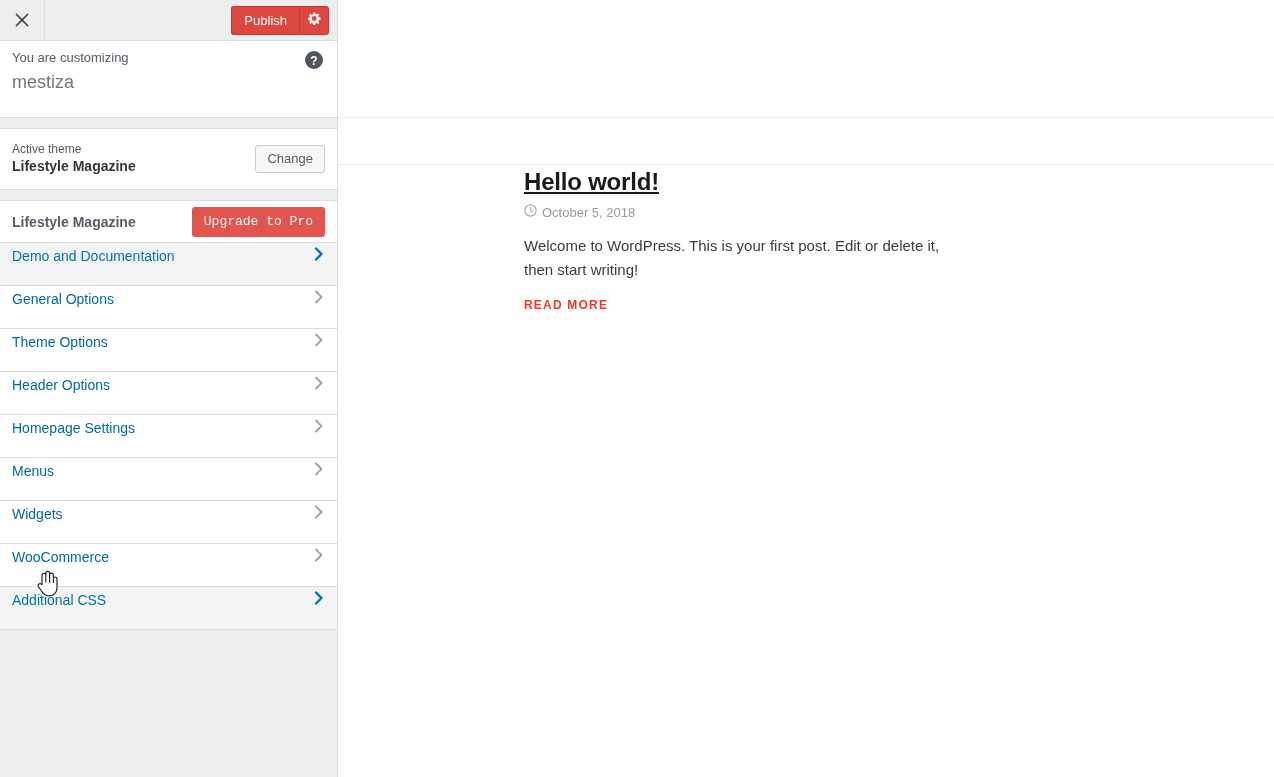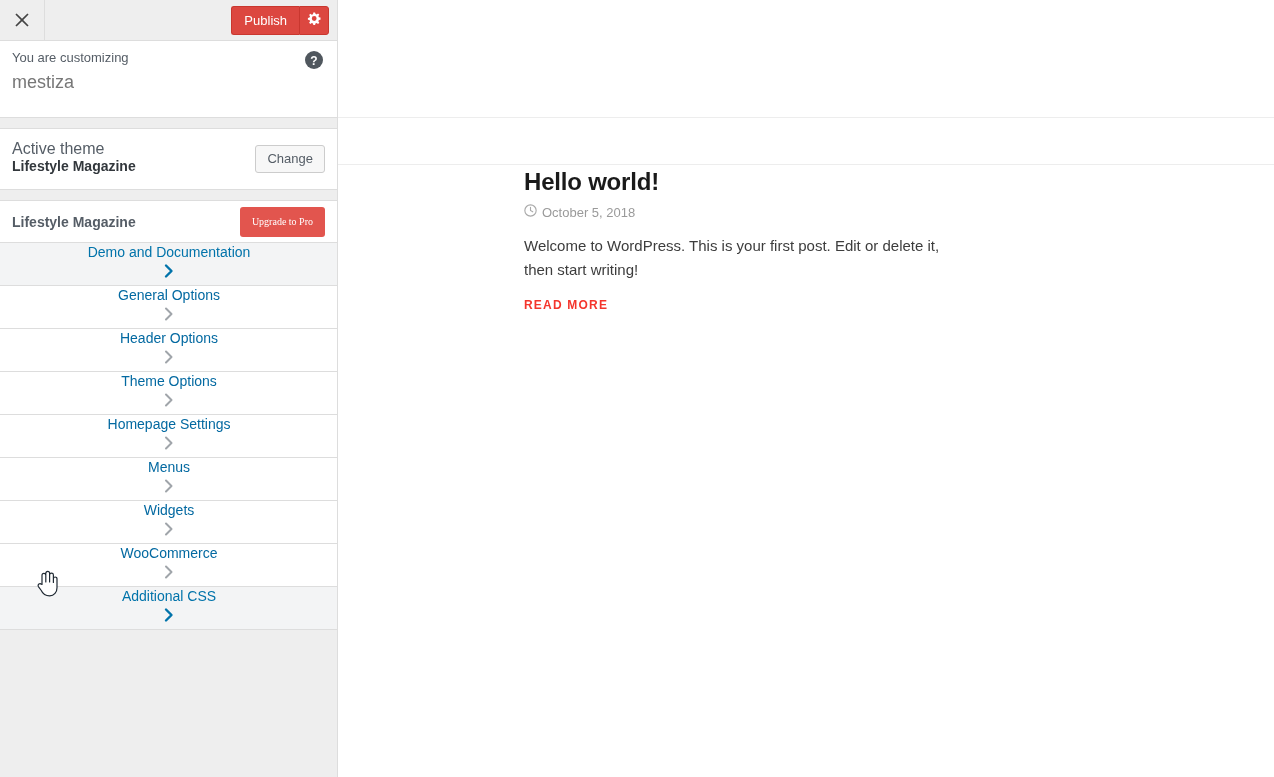--- a/index.html
+++ b/index.html
@@ -90,21 +90,21 @@
 
   
   .active-theme {
     background: #ffffff;
     border-top: 1px solid #dddddd;
     border-bottom: 1px solid #dddddd;
     padding: 12px 12px 13px 12px;
     display: flex; align-items: center; justify-content: space-between;
     flex: 0 0 58px;
   }
-  .active-theme-label { font-size: 16px; color: #555d66; line-height: 16px; }
+  .active-theme-label { font-size: 12px; color: #555d66; line-height: 16px; }
   .active-theme-name { font-size: 14px; color: #32373c; font-weight: bold; line-height: 19px; }
   .change-btn {
     background: #f7f7f7;
     border: 1px solid #cccccc;
     border-radius: 3px;
     color: #555d66;
     font-size: 13px;
     font-family: "Liberation Sans", sans-serif;
     padding: 0 11px; height: 28px;
     cursor: pointer;
@@ -118,36 +118,35 @@
     height: 43px;
     display: flex; align-items: center; justify-content: space-between;
     padding: 0 12px 0 12px;
     flex: 0 0 43px;
   }
   .pro-row-label { font-size: 14px; color: #555d66; font-weight: bold; }
   .upgrade-btn {
     background: #e2554e;
     color: #ffffff;
     border: none; border-radius: 3px;
-    font-size: 10px;
-    font-family: Liberation Serif, serif;
+    font-size: 13px;
+    font-family: Liberation Mono, monospace;
     padding: 0 12px; height: 30px;
     cursor: pointer;
   }
 
   
   .panel-list { background: #ffffff; flex: 0 0 auto; }
   .panel-item {
     height: 43px;
     border-bottom: 1px solid #dddddd;
     display: flex; align-items: center; justify-content: space-between;
     padding: 0 11px 16px 12px;
     cursor: pointer;
     background: #ffffff;
-    flex-direction: column;
   }
   .panel-item.highlighted { background: #f3f4f5; }
   .panel-item-label {
     font-size: 14px; color: #0369a1; line-height: 19px;
   }
   .panel-item.highlighted .panel-item-label { color: #0073aa; }
   .chev { display: block; }
 
   .sidebar-filler { flex: 1 1 auto; background: #eeeeee; }
 
@@ -169,20 +168,21 @@
     position: absolute;
     left: 186px;
     top: 0;
     width: 440px;
   }
   .post-title {
     font-size: 24px; color: #1a1a1a;
     font-weight: bold; line-height: 30px;
     margin-top: 167px;
     letter-spacing: -0.2px;
+    text-decoration: underline;
   }
   .post-meta {
     margin-top: 7px;
     font-size: 13px; color: #9a9a9a;
     display: flex; align-items: center; gap: 5px;
   }
   .clock-icon { display: block; }
   .post-excerpt {
     margin-top: 14px;
     font-size: 15px; color: #3d3d3d; line-height: 24px;
@@ -267,27 +267,27 @@
               <path d="M4 3.5 L9.5 9 L4 14.5" fill="none" stroke="#0073aa" stroke-width="2.4" stroke-linecap="round" stroke-linejoin="round"></path>
             </svg></span>
         </div>
         <div class="panel-item">
           <span class="panel-item-label">General Options</span>
           <span class="chev"><svg width="14" height="18" viewBox="0 0 14 18">
               <path d="M4 3.5 L9.5 9 L4 14.5" fill="none" stroke="#a0a5aa" stroke-width="2" stroke-linecap="round" stroke-linejoin="round"></path>
             </svg></span>
         </div>
         <div class="panel-item">
+          <span class="panel-item-label">Theme Options</span>
+          <span class="chev"><svg width="14" height="18" viewBox="0 0 14 18">
+              <path d="M4 3.5 L9.5 9 L4 14.5" fill="none" stroke="#a0a5aa" stroke-width="2" stroke-linecap="round" stroke-linejoin="round"></path>
+            </svg></span>
+        </div>
+        <div class="panel-item">
           <span class="panel-item-label">Header Options</span>
-          <span class="chev"><svg width="14" height="18" viewBox="0 0 14 18">
-              <path d="M4 3.5 L9.5 9 L4 14.5" fill="none" stroke="#a0a5aa" stroke-width="2" stroke-linecap="round" stroke-linejoin="round"></path>
-            </svg></span>
-        </div>
-        <div class="panel-item">
-          <span class="panel-item-label">Theme Options</span>
           <span class="chev"><svg width="14" height="18" viewBox="0 0 14 18">
               <path d="M4 3.5 L9.5 9 L4 14.5" fill="none" stroke="#a0a5aa" stroke-width="2" stroke-linecap="round" stroke-linejoin="round"></path>
             </svg></span>
         </div>
         <div class="panel-item">
           <span class="panel-item-label">Homepage Settings</span>
           <span class="chev"><svg width="14" height="18" viewBox="0 0 14 18">
               <path d="M4 3.5 L9.5 9 L4 14.5" fill="none" stroke="#a0a5aa" stroke-width="2" stroke-linecap="round" stroke-linejoin="round"></path>
             </svg></span>
         </div>

